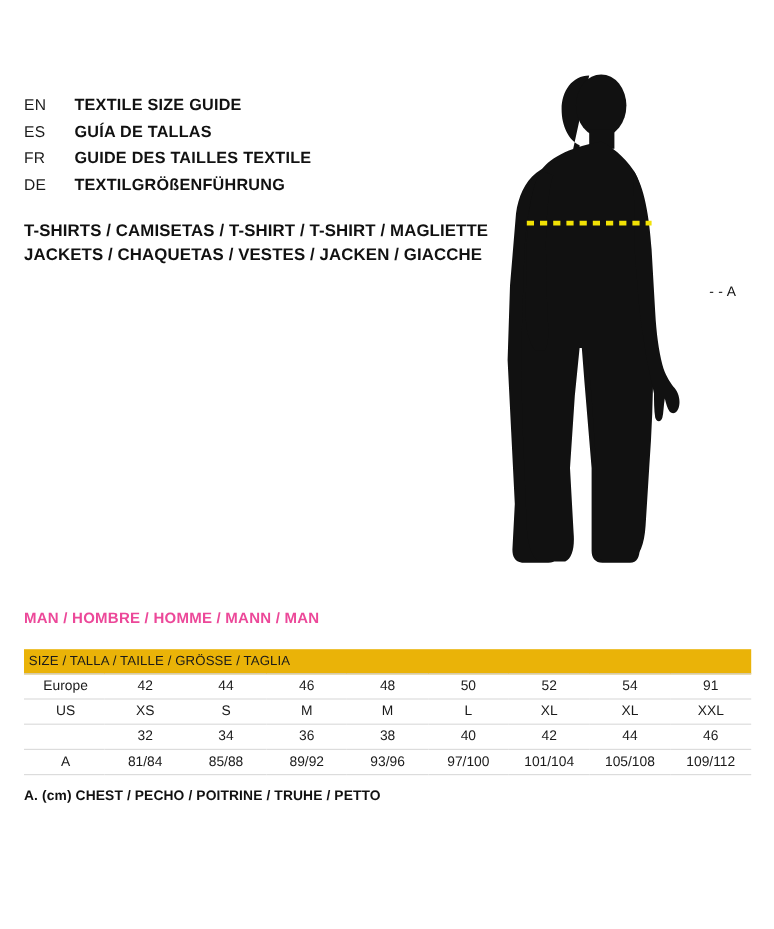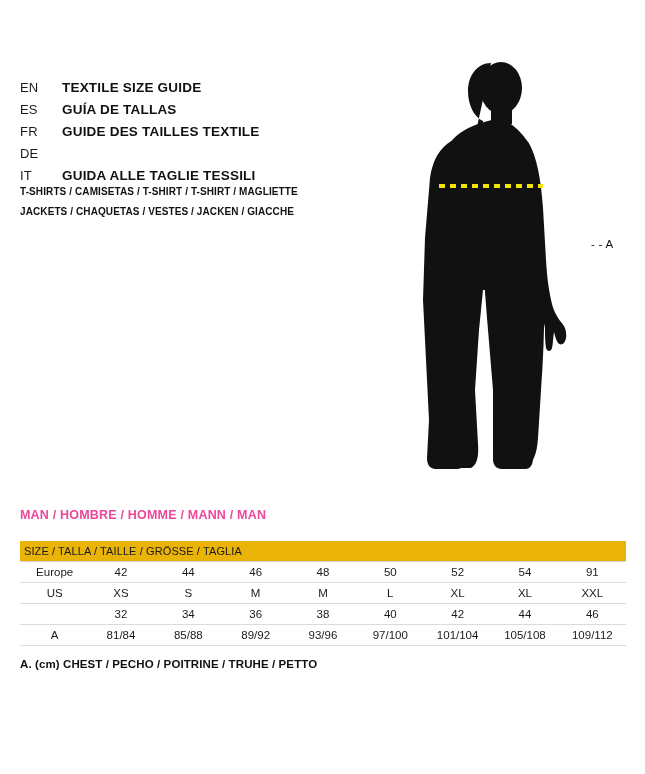--- a/index.html
+++ b/index.html
@@ -52,21 +52,21 @@
     white-space: nowrap;
   }
 
   .garment-lines {
     position: absolute;
     left: 20px;
     top: 182px;
     width: 430px;
   }
   .garment-line {
-    font-size: 10px;
+    font-size: 14px;
     font-weight: bold;
     letter-spacing: 0.1px;
     line-height: 20px;
     color: #111111;
     white-space: nowrap;
   }
 
   
   .figure-wrap {
     position: absolute;
@@ -152,24 +152,21 @@
     <div class="lang-row">
       <span class="lang-code">ES</span>
       <span class="lang-title">GUÍA DE TALLAS</span>
     </div>
     <div class="lang-row">
       <span class="lang-code">FR</span>
       <span class="lang-title">GUIDE DES TAILLES TEXTILE</span>
     </div>
     <div class="lang-row">
       <span class="lang-code">DE</span>
-    </div>
-    <div class="lang-row">
-      <span class="lang-code">IT</span>
-      <span class="lang-title">GUIDA ALLE TAGLIE TESSILI</span>
+      <span class="lang-title">TEXTILGRÖßENFÜHRUNG</span>
     </div>
   </div>
 
   <div class="garment-lines">
     <div class="garment-line">T-SHIRTS / CAMISETAS / T-SHIRT / T-SHIRT / MAGLIETTE</div>
     <div class="garment-line">JACKETS / CHAQUETAS / VESTES / JACKEN / GIACCHE</div>
   </div>
 
   <div class="figure-wrap">
     <svg width="210" height="430" viewBox="0 0 210 430" xmlns="http://www.w3.org/2000/svg">

